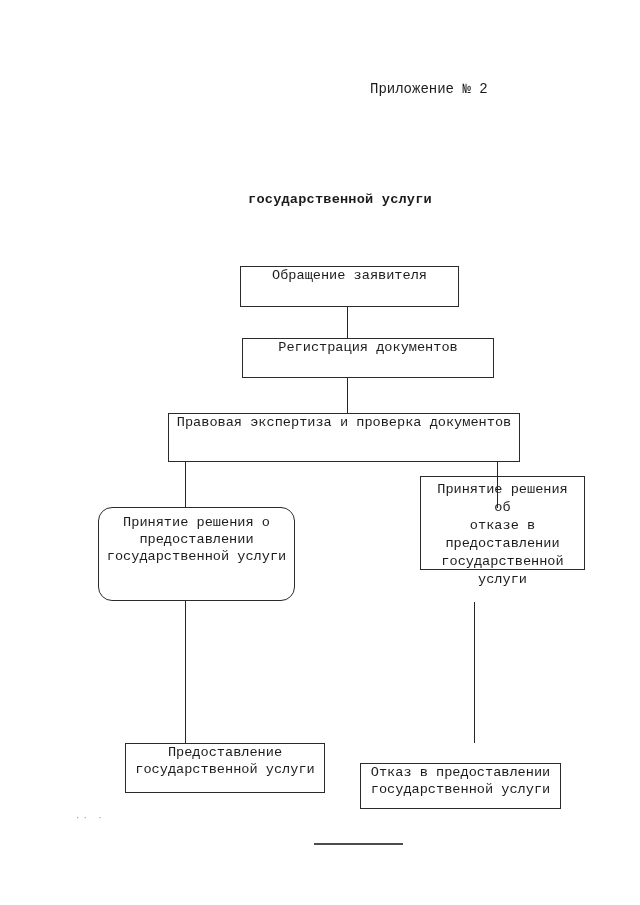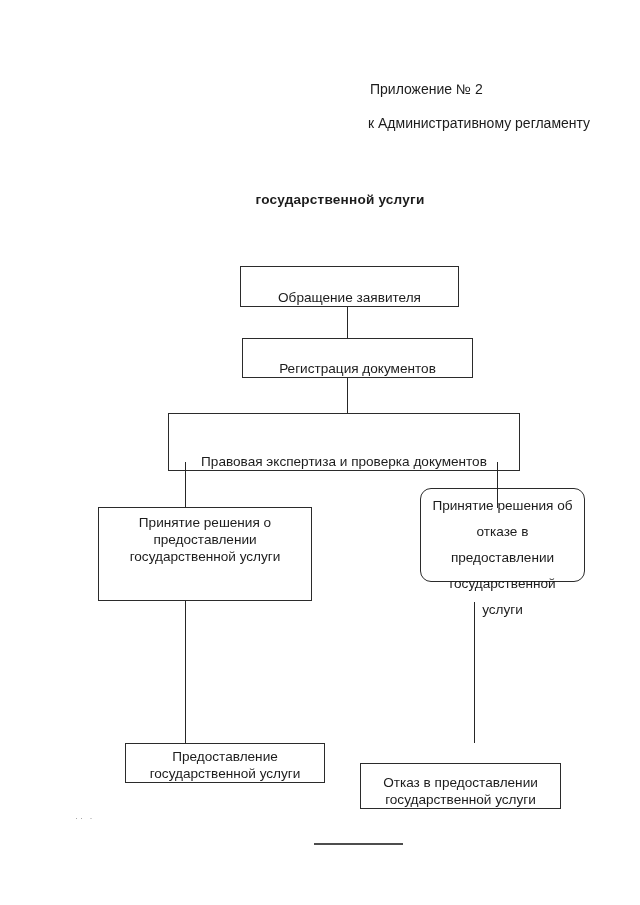--- a/index.html
+++ b/index.html
@@ -5,21 +5,21 @@
   html, body {
     margin: 0;
     padding: 0;
     background: #ffffff;
   }
   .page {
     position: relative;
     width: 640px;
     height: 905px;
     background: #ffffff;
-    font-family: Liberation Sans, sans-serif;
+    font-family: Liberation Mono, monospace;
     color: #1c1c1c;
     overflow: hidden;
   }
   .header-line {
     position: absolute;
     font-size: 14px;
     white-space: nowrap;
   }
   .header-line.l1 { left: 370px; top: 81px; }
   .header-line.l2 { left: 368px; top: 115px; }
@@ -35,44 +35,44 @@
     line-height: 15.6px;
     letter-spacing: 0.2px;
   }
 
   .node {
     position: absolute;
     background: #ffffff;
     border: 1.5px solid #2b2b2b;
     box-sizing: border-box;
     display: flex;
-    align-items: flex-end;
+    align-items: flex-start;
     justify-content: center;
     text-align: center;
     font-size: 13.6px;
     line-height: 17px;
   }
   .node .label {
     white-space: pre-line;
     padding: 0 6px;
   }
   .node.top-align {
     align-items: flex-start;
   }
   .node.top-align .label {
     padding-top: 6px;
   }
 
   .node.n-request        { left: 240px; top: 266px; width: 219px; height: 41px; }
-  .node.n-registration   { left: 242px; top: 338px; width: 231px; height: 40px; }
-  .node.n-review         { left: 168px; top: 413px; width: 352px; height: 58px; }
-  .node.n-decision-grant { left: 98px;  top: 507px; width: 214px; height: 94px; }
-  .node.n-decision-refuse{ left: 420px; top: 488px; width: 165px; height: 94px; line-height: 26px; border-radius: 11px; }
+  .node.n-registration   { left: 242px; top: 338px; width: 252px; height: 40px; }
+  .node.n-review         { left: 168px; top: 413px; width: 352px; height: 49px; }
+  .node.n-decision-grant { left: 98px;  top: 507px; width: 197px; height: 94px; border-radius: 14px; }
+  .node.n-decision-refuse{ left: 420px; top: 476px; width: 165px; height: 94px; line-height: 18px; }
   .node.n-decision-refuse .label { padding-top: 4px; }
-  .node.n-provided       { left: 125px; top: 743px; width: 200px; height: 40px; }
+  .node.n-provided       { left: 125px; top: 743px; width: 200px; height: 50px; }
   .node.n-refused        { left: 360px; top: 743px; width: 201px; height: 46px; margin-top: 20px; }
 
   .connector {
     position: absolute;
     width: 1.4px;
     background: #262626;
   }
   .c1 { left: 347px; top: 307px; height: 31px; }
   .c2 { left: 347px; top: 378px; height: 35px; }
   .c3 { left: 185px; top: 462px; height: 45px; }
@@ -98,21 +98,20 @@
     letter-spacing: 2px;
     line-height: 9px;
   }
 </style>
 </head>
 <body>
 
 <div class="page">
 
   <div class="header-line l1">Приложение № 2</div>
-  <div class="header-line l2">к Административному регламенту</div>
 
   <div class="title-block">
     <div>государственной услуги</div>
   </div>
 
   <div class="node n-request">
     <div class="label">Обращение заявителя</div>
   </div>
 
   <div class="node n-registration">

